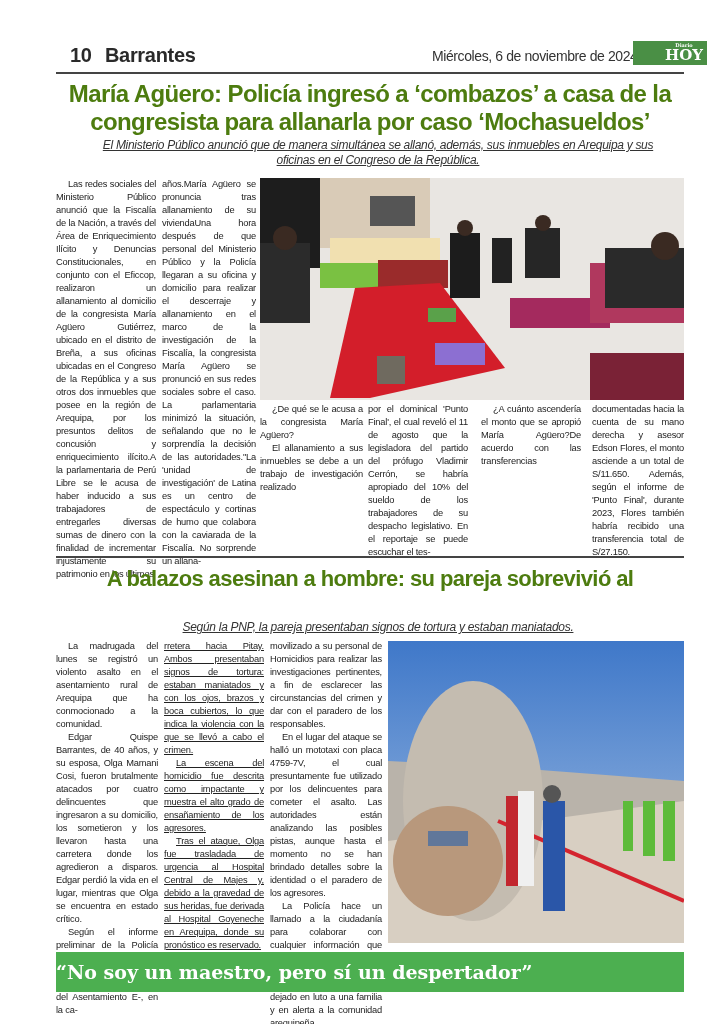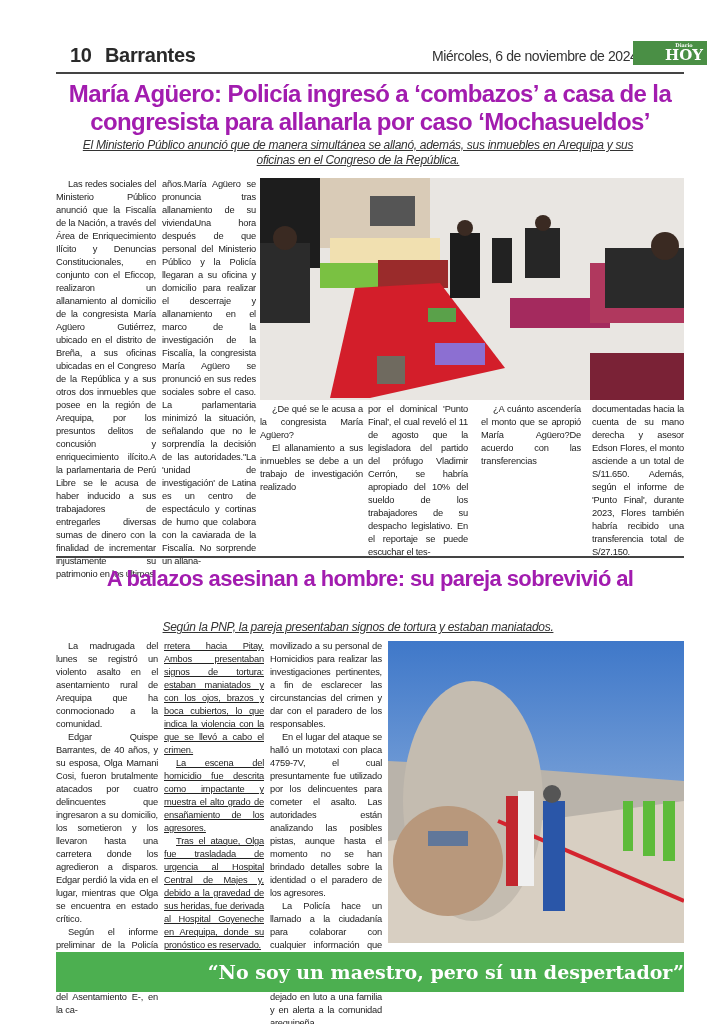--- a/index.html
+++ b/index.html
@@ -5,29 +5,29 @@
   html, body { margin:0; padding:0; background:#fff; }
   body { width:723px; height:1024px; position:relative; overflow:hidden; font-family:"Liberation Sans", sans-serif; color:#222; }
   .abs { position:absolute; }
   .header-left { left:70px; top:44px; font-size:20px; font-weight:bold; color:#2a2a2a; letter-spacing:-0.3px; }
   .header-left .num { margin-right:8px; }
   .header-date { left:432px; top:48px; font-size:14px; color:#333; letter-spacing:-0.4px; }
   .logo { left:633px; top:41px; width:46px; height:24px; background:#4a8f45; color:#fff; text-align:center;padding-left:28px; }
   .logo .small { font-size:5px; line-height:6px; display:block; font-family:"DejaVu Serif", serif; font-weight:bold; padding-top:1px;}
   .logo .big { font-size:15px; line-height:15px; display:block; font-family:"DejaVu Serif", serif; font-weight:bold; }
   .rule { left:56px; width:628px; height:2px; background:#444; }
-  .headline { left:56px; width:628px; text-align:center; font-weight:bold; color:#a21caf; letter-spacing:-0.6px; }
+  .headline { left:56px; width:628px; text-align:center; font-weight:bold; color:#4d7c0f; letter-spacing:-0.6px; }
   .h1 { top:80px; font-size:24px; line-height:28px; }
   .h2 { top:566px; font-size:22px; line-height:26px; }
-  .deck { left:44px; width:628px; text-align:center; font-style:italic; text-decoration:underline; font-size:12px; line-height:15px; color:#333; letter-spacing:-0.3px; }
+  .deck { left:64px; width:628px; text-align:center; font-style:italic; text-decoration:underline; font-size:12px; line-height:15px; color:#333; letter-spacing:-0.3px; }
   .col { font-size:9.3px; line-height:13px; text-align:justify; color:#222; letter-spacing:-0.2px; }
   .col p { margin:0; text-indent:12px; }
   .col p.noindent { text-indent:0; }
   .photo { overflow:hidden; }
-  .quote-bar { left:56px; top:952px; width:628px; height:40px; background:#4caf50; color:#fff; text-align:right; font-family:"DejaVu Serif", serif; font-weight:bold; font-size:19px; line-height:40px; }
+  .quote-bar { left:56px; top:952px; width:628px; height:40px; background:#4caf50; color:#fff; text-align:left; font-family:"DejaVu Serif", serif; font-weight:bold; font-size:19px; line-height:40px; }
 </style>
 </head>
 <body>
 
 <div class="abs header-left">
   <span class="num">10</span>
   <span>Barrantes</span>
 </div>
 <div class="abs header-date">Miércoles, 6 de noviembre de 2024</div>
 <div class="abs logo">

